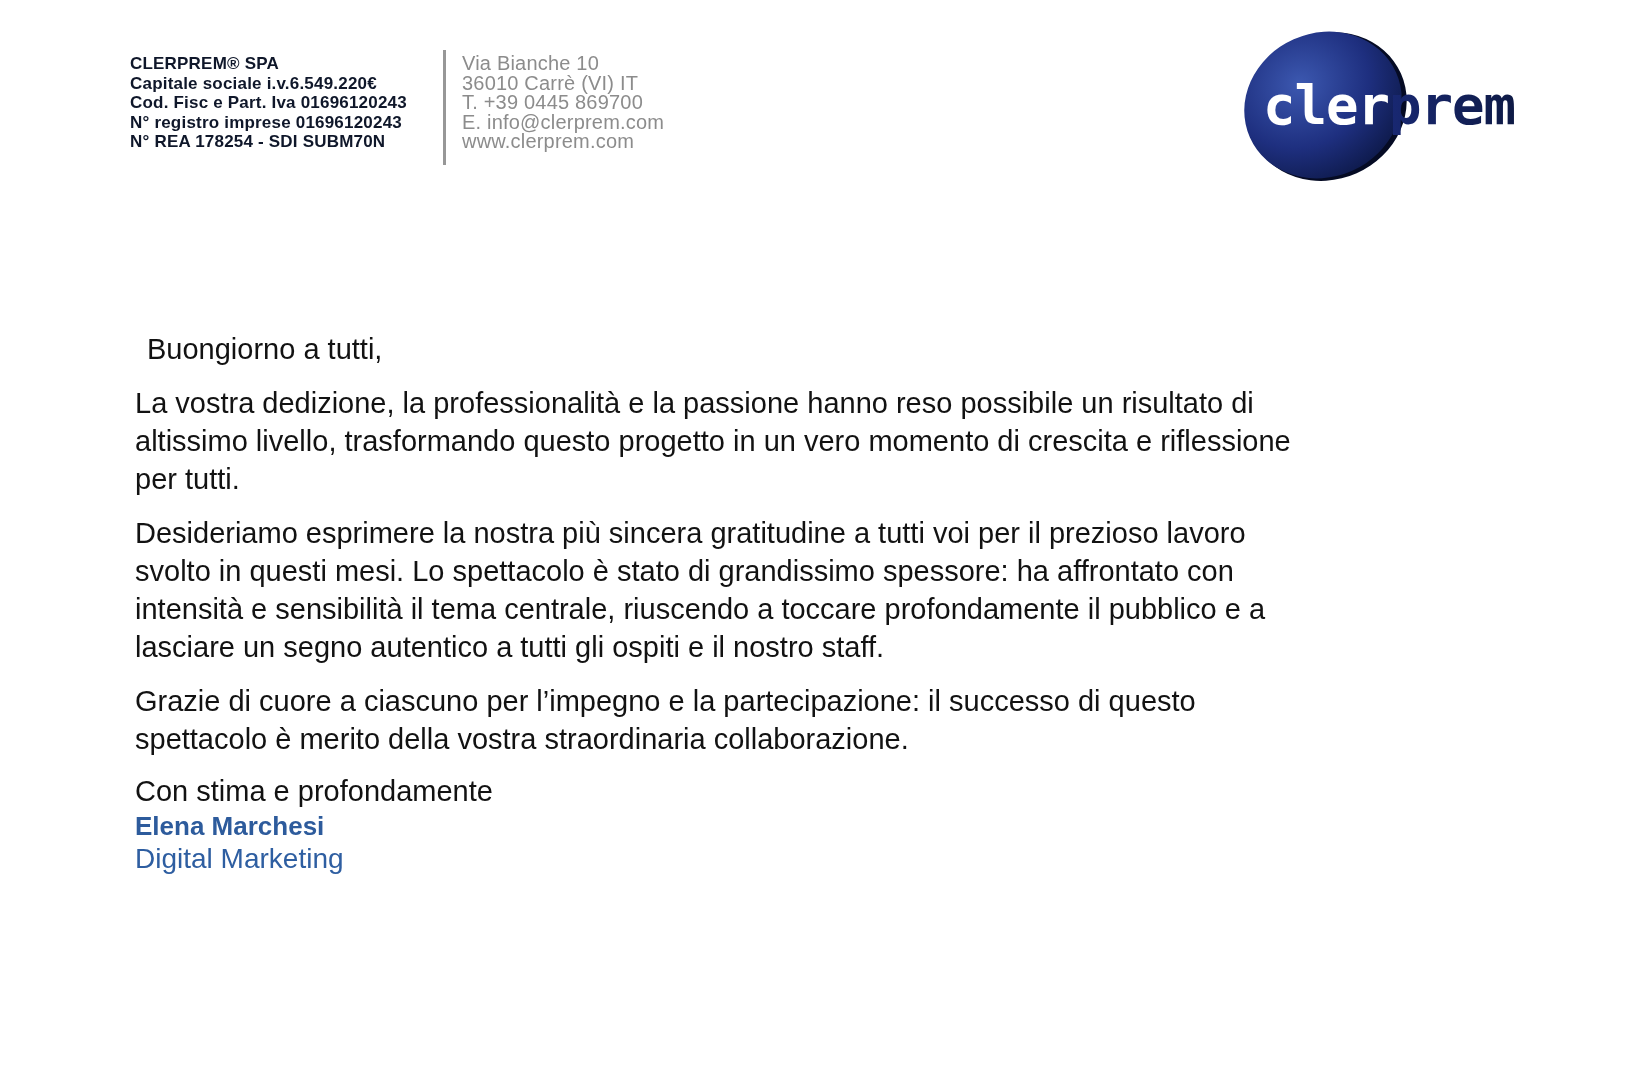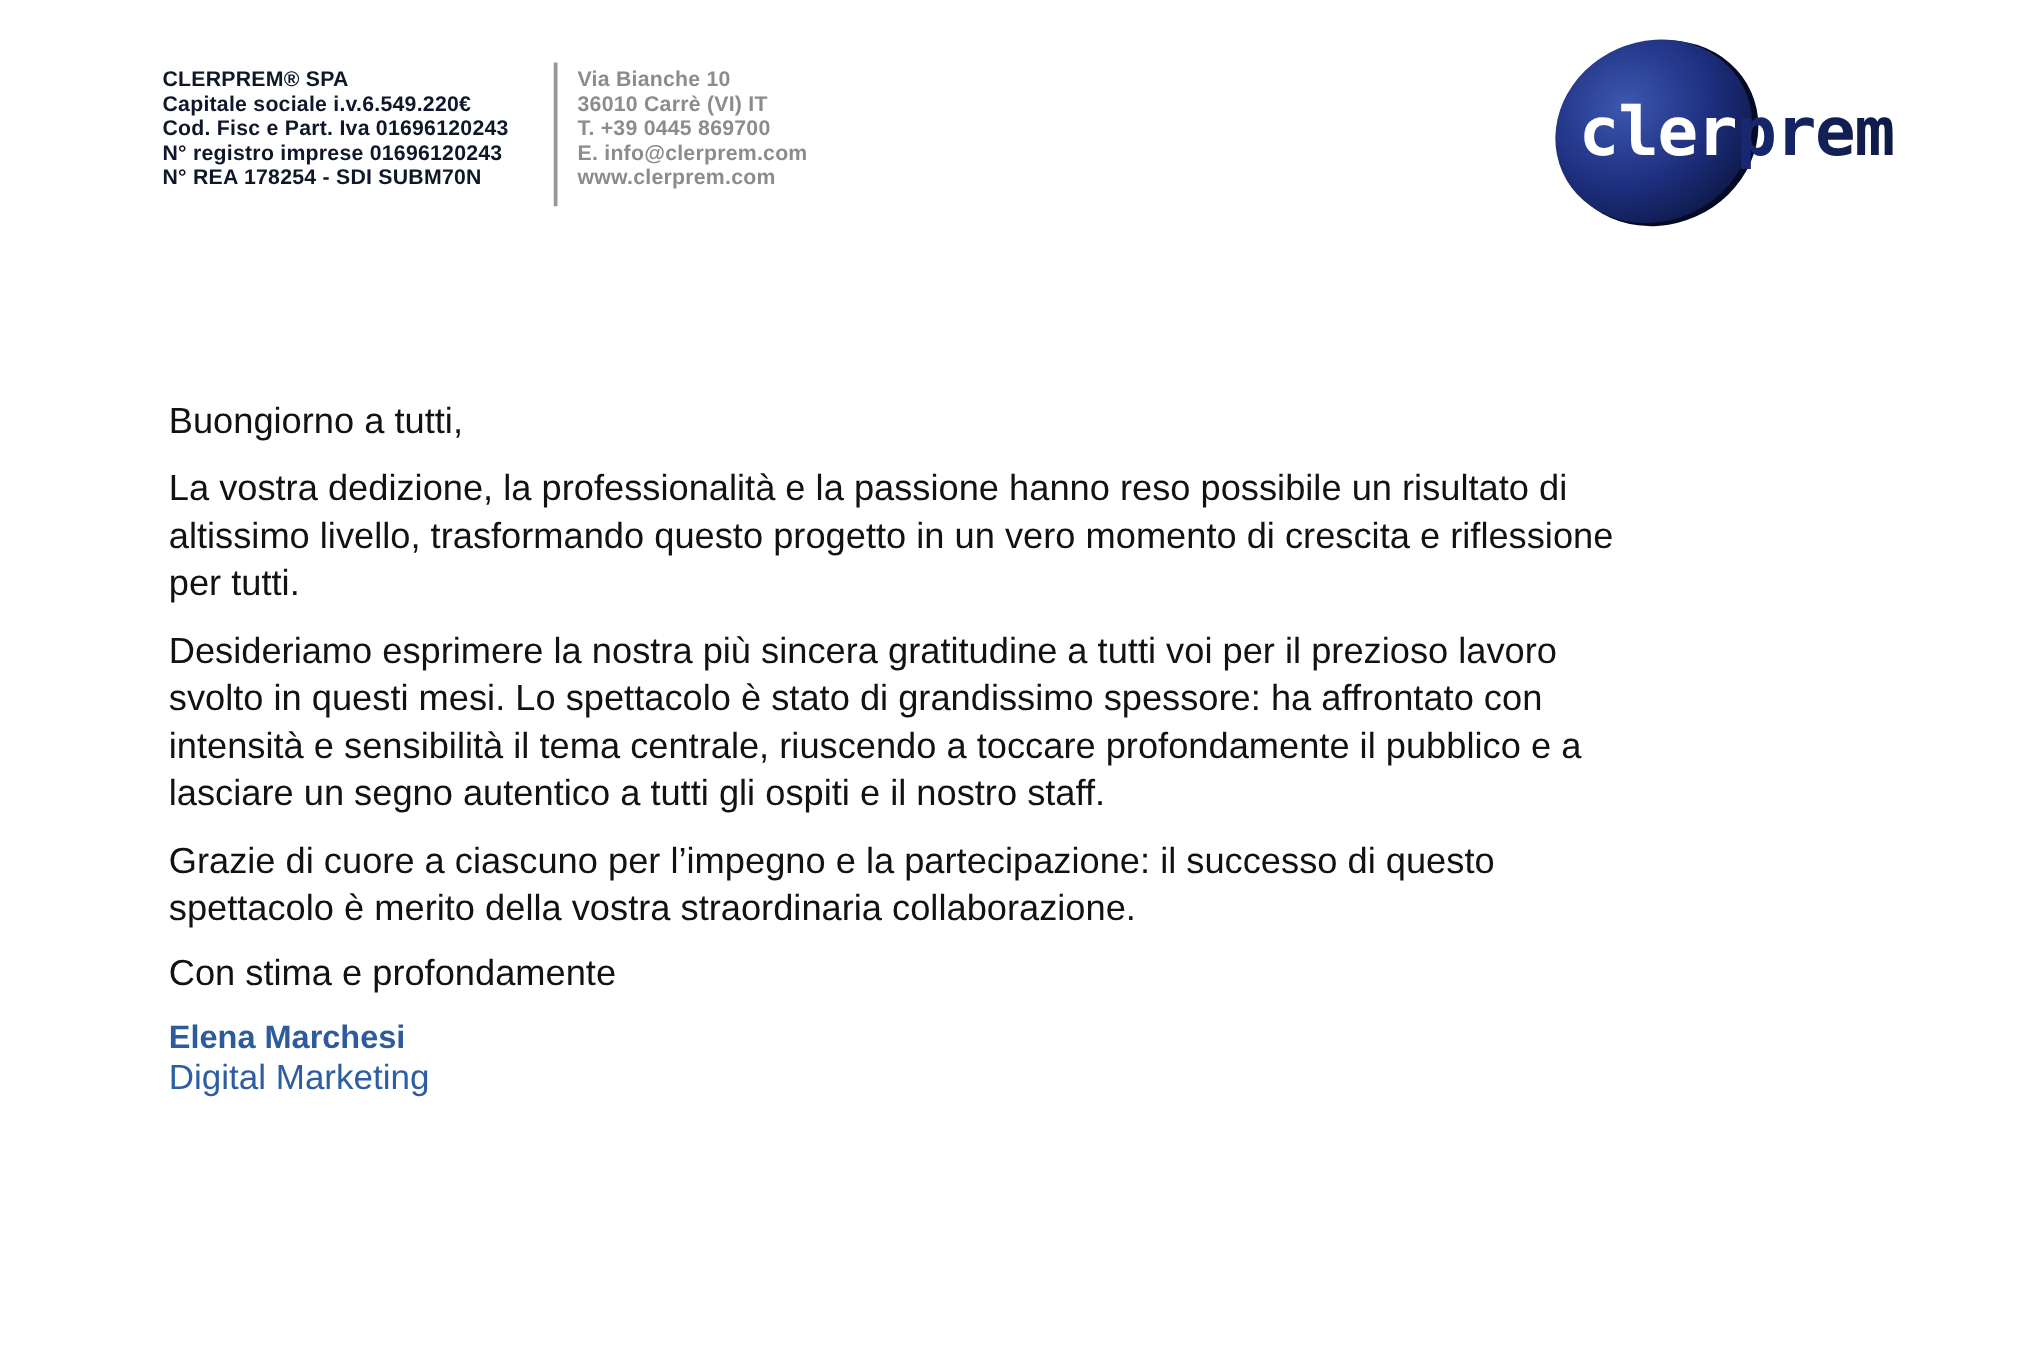--- a/index.html
+++ b/index.html
@@ -25,22 +25,22 @@
     font-weight: bold;
     color: #0f172a;
     line-height: 19.5px;
     letter-spacing: 0.2px;
     white-space: pre-line;
   }
   .contact-block {
     position: absolute;
     left: 462px;
     top: 54px;
-    font-size: 17px;
-    font-weight: bold;
+    font-size: 20px;
+    font-weight: normal;
     color: #8c8c8c;
     line-height: 19.5px;
     letter-spacing: 0.2px;
     white-space: pre-line;
   }
   .header-divider {
     position: absolute;
     left: 443px;
     top: 50px;
     width: 3px;
@@ -62,28 +62,27 @@
   
   .letter {
     position: absolute;
     left: 135px;
     top: 318px;
     width: 1330px;
     color: #121212;
     font-size: 29px;
     line-height: 38px;
   }
-  .greeting { margin: 0; }
+  .greeting { margin: 12px; }
   .para {
     margin: 16px 0 0 0;
     white-space: pre-line;
   }
   .closing { margin: 14px 0 0 0; }
   .sig-name {
-    margin-top: 15px;
     font-size: 26px;
     font-weight: bold;
     line-height: 33px;
     color: #2d5b9c;
   }
   .sig-role {
     font-size: 28px;
     line-height: 31px;
     color: #2e5ea1;
   }

